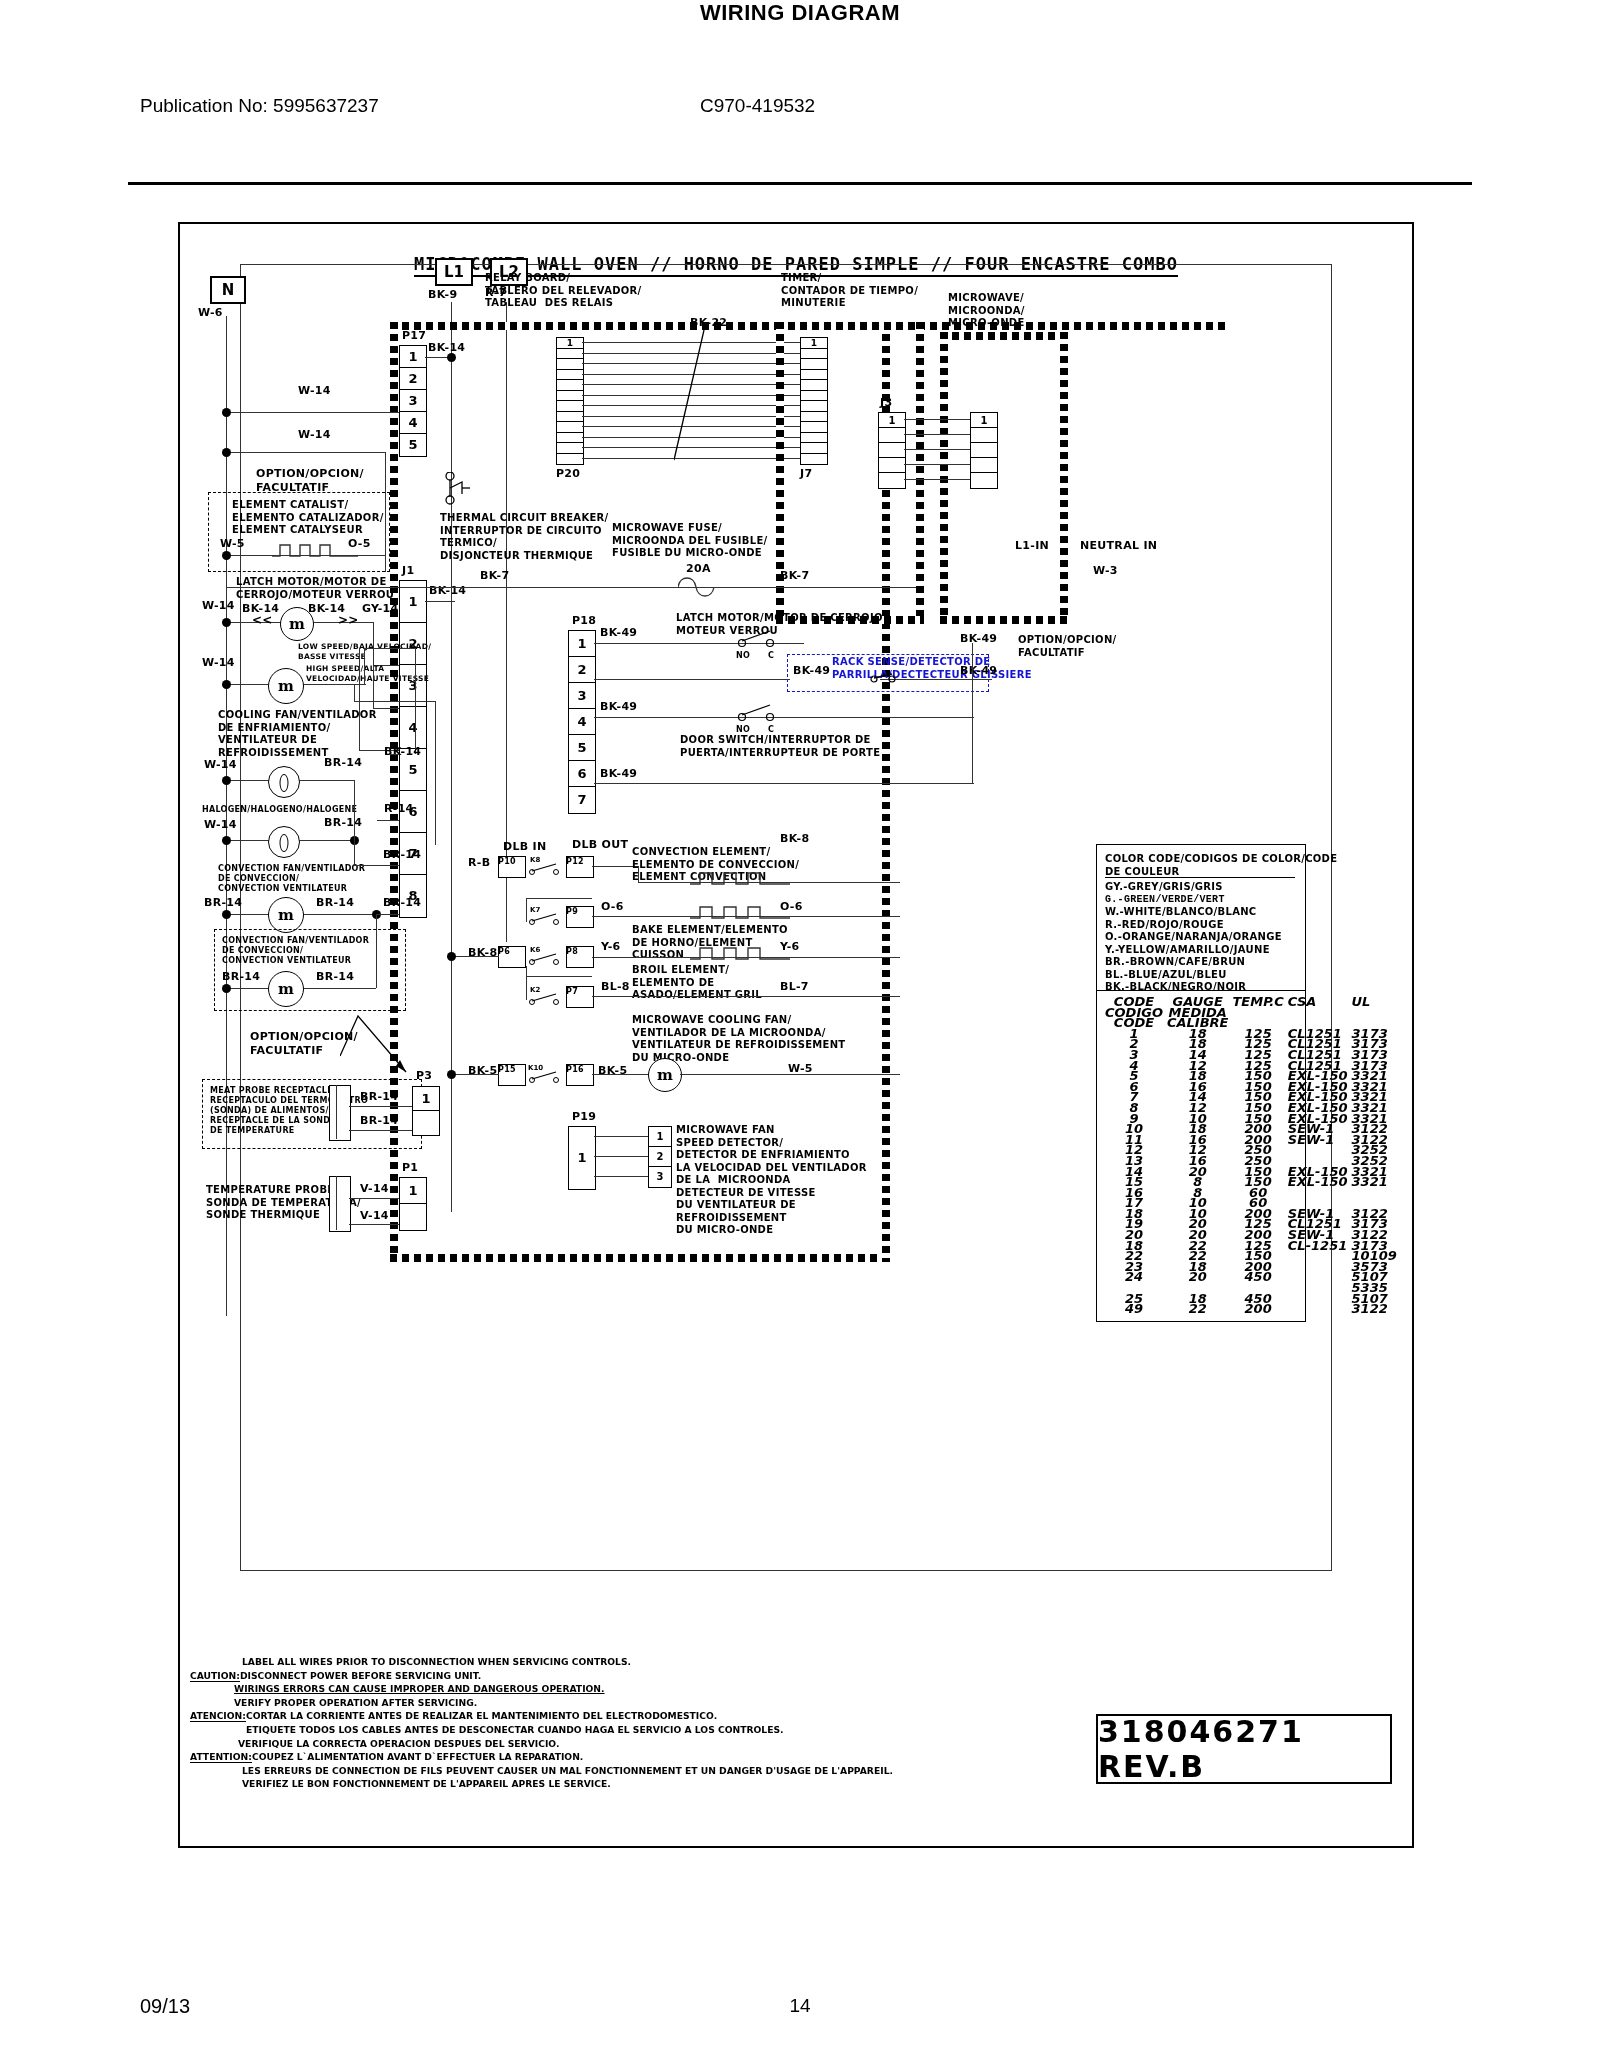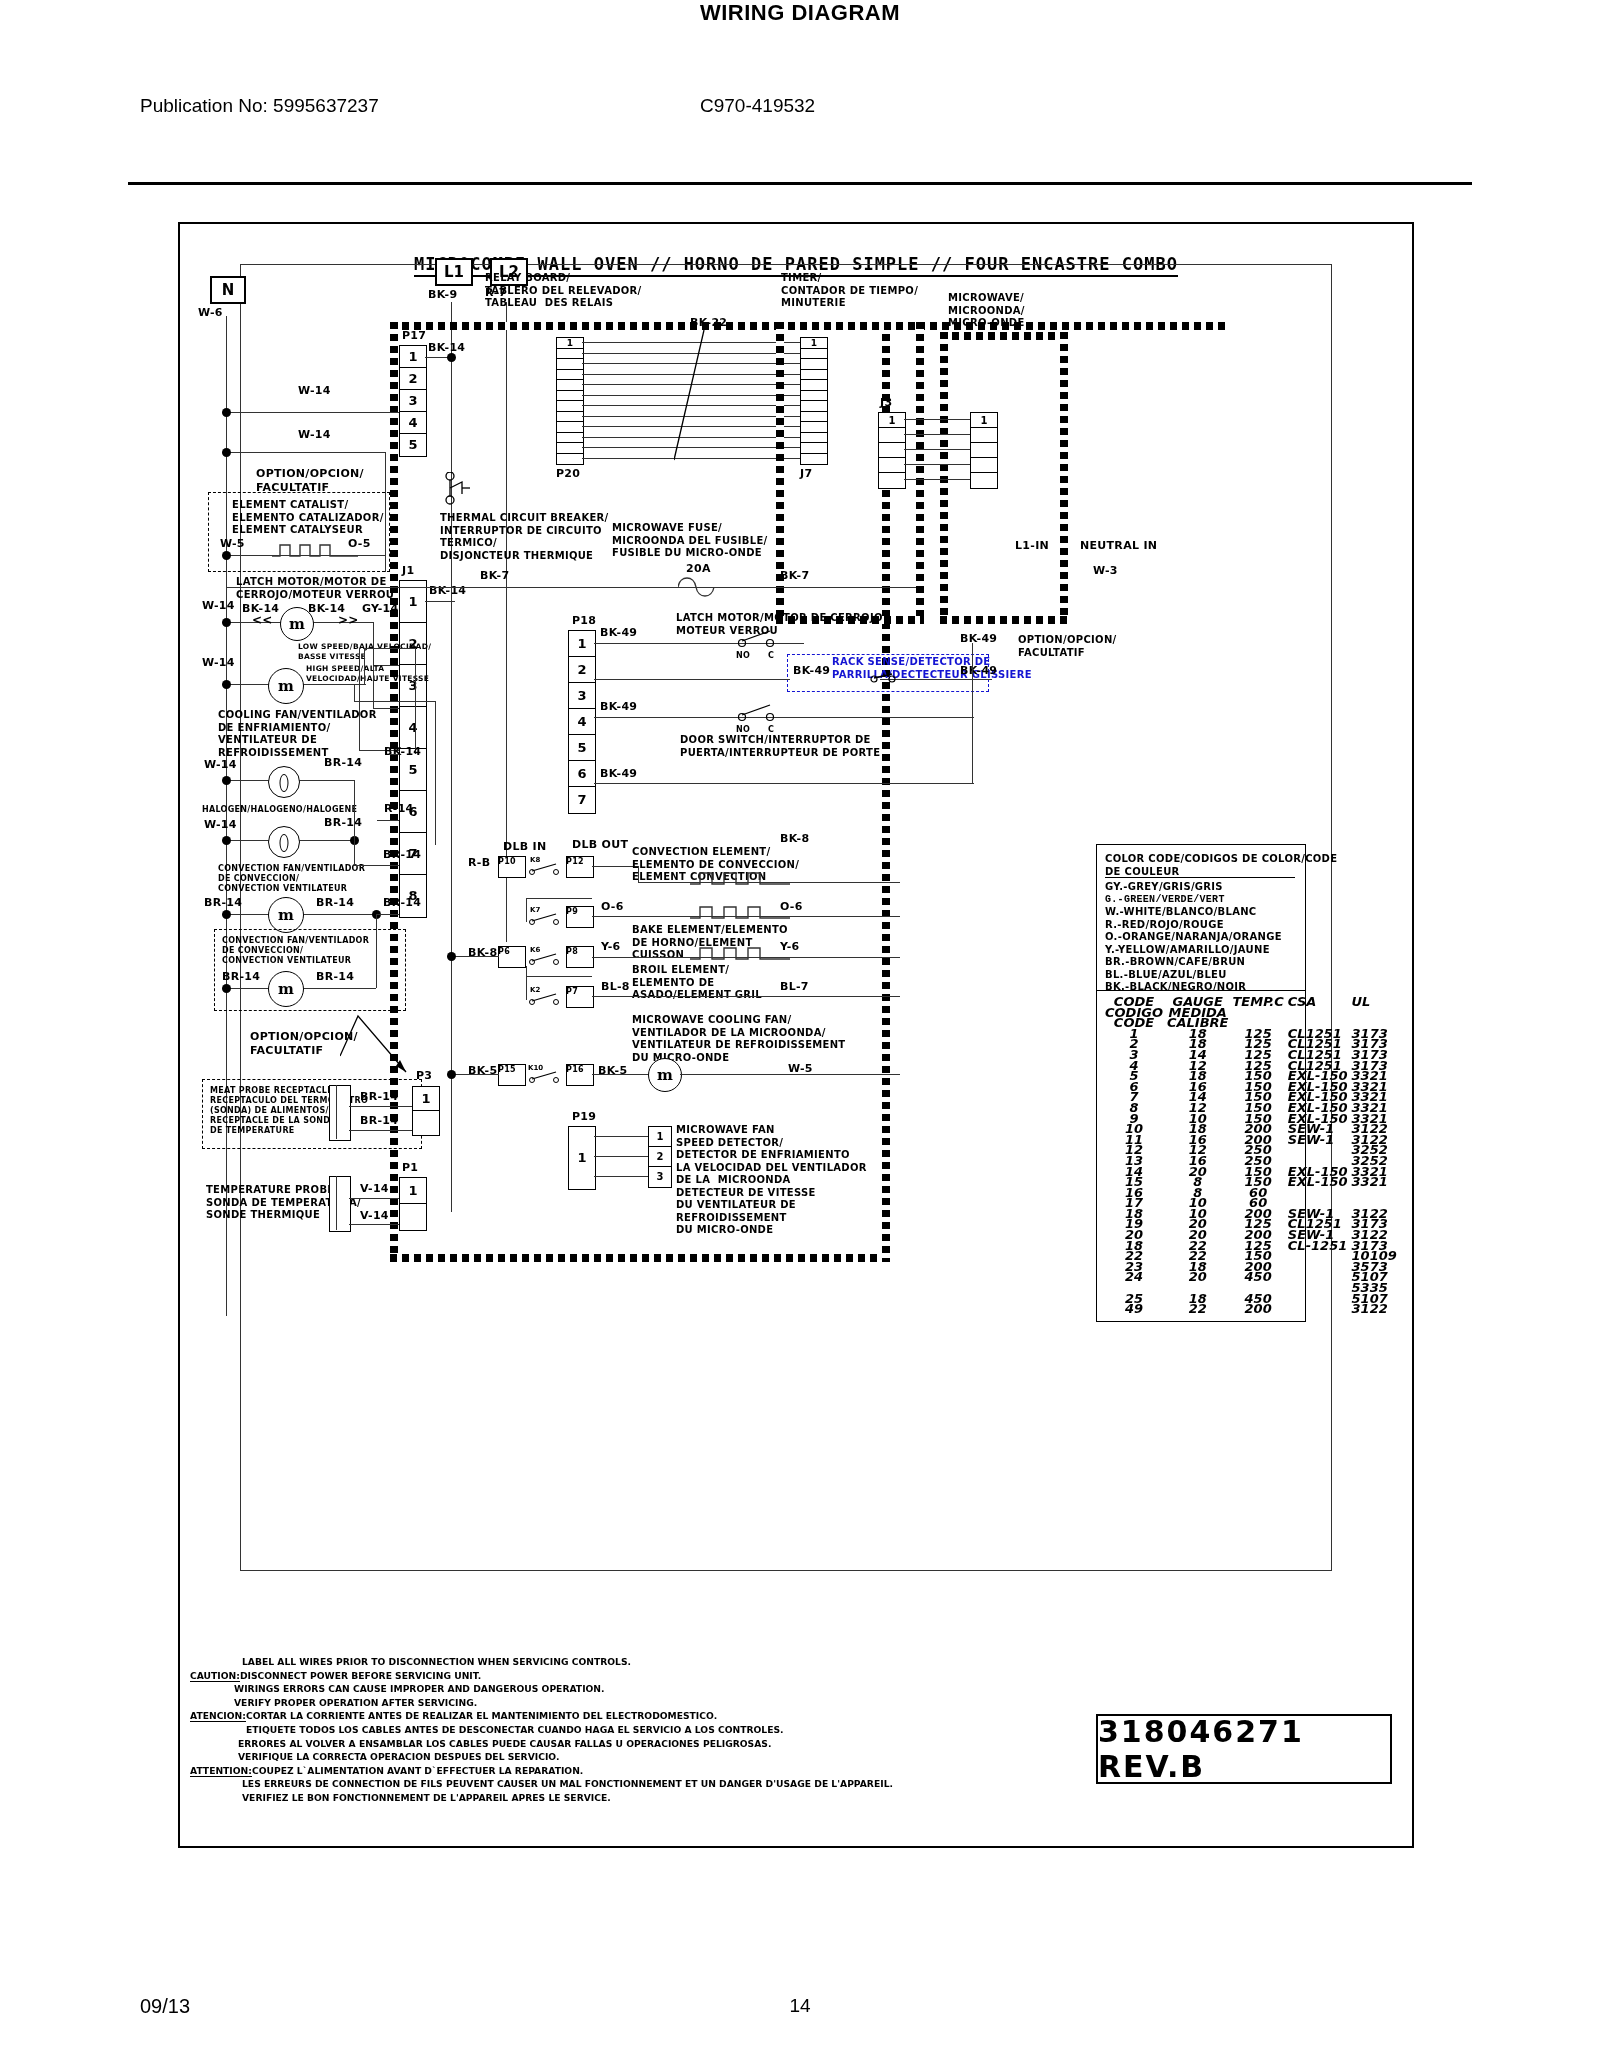--- a/index.html
+++ b/index.html
@@ -849,25 +849,24 @@
     </div>
 
     <div class="pn" style="left:916px;top:1490px;width:292px;height:66px;">318046271  REV.B</div>
 
   </div>
 
   <div style="position:absolute;left:190px;top:1655px;width:980px;">
     <div style="position:relative;font-family:'DejaVu Sans',sans-serif;font-weight:bold;font-size:9.2px;line-height:13.6px;">
       <div style="padding-left:52px;" id="enL1">LABEL ALL WIRES PRIOR TO DISCONNECTION WHEN SERVICING CONTROLS.</div>
       <div><span style="border-bottom:1.3px solid #000;">CAUTION:</span><span id="enL0">DISCONNECT POWER BEFORE SERVICING UNIT.</span></div>
-      <div style="padding-left:44px;" id="enL2">WIRINGS ERRORS CAN CAUSE IMPROPER AND DANGEROUS OPERATION.</div>
+      <div style="padding-left:44px;text-decoration:underline;" id="enL2">WIRINGS ERRORS CAN CAUSE IMPROPER AND DANGEROUS OPERATION.</div>
       <div style="padding-left:44px;" id="enL3">VERIFY PROPER OPERATION AFTER SERVICING.</div>
       <div><span style="border-bottom:1.3px solid #000;">ATENCION:</span><span id="esL0">CORTAR LA CORRIENTE ANTES DE REALIZAR EL MANTENIMIENTO DEL ELECTRODOMESTICO.</span></div>
       <div style="padding-left:56px;" id="esL1">ETIQUETE TODOS LOS CABLES ANTES DE DESCONECTAR CUANDO HAGA EL SERVICIO A LOS CONTROLES.</div>
-      <div style="padding-left:48px;" id="esL2">ERRORES AL VOLVER A ENSAMBLAR LOS CABLES PUEDE CAUSAR FALLAS U OPERACIONES PELIGROSAS.</div>
       <div style="padding-left:48px;" id="esL3">VERIFIQUE LA CORRECTA OPERACION DESPUES DEL SERVICIO.</div>
       <div><span style="border-bottom:1.3px solid #000;">ATTENTION:</span><span id="frL0">COUPEZ L`ALIMENTATION AVANT D`EFFECTUER LA REPARATION.</span></div>
       <div style="padding-left:52px;" id="frL2">LES ERREURS DE CONNECTION DE FILS PEUVENT CAUSER UN MAL FONCTIONNEMENT ET UN DANGER D'USAGE DE L'APPAREIL.</div>
       <div style="padding-left:52px;" id="frL3">VERIFIEZ LE BON FONCTIONNEMENT DE L'APPAREIL APRES LE SERVICE.</div>
     </div>
   </div>
 
 </div>
 
 </body></html>

